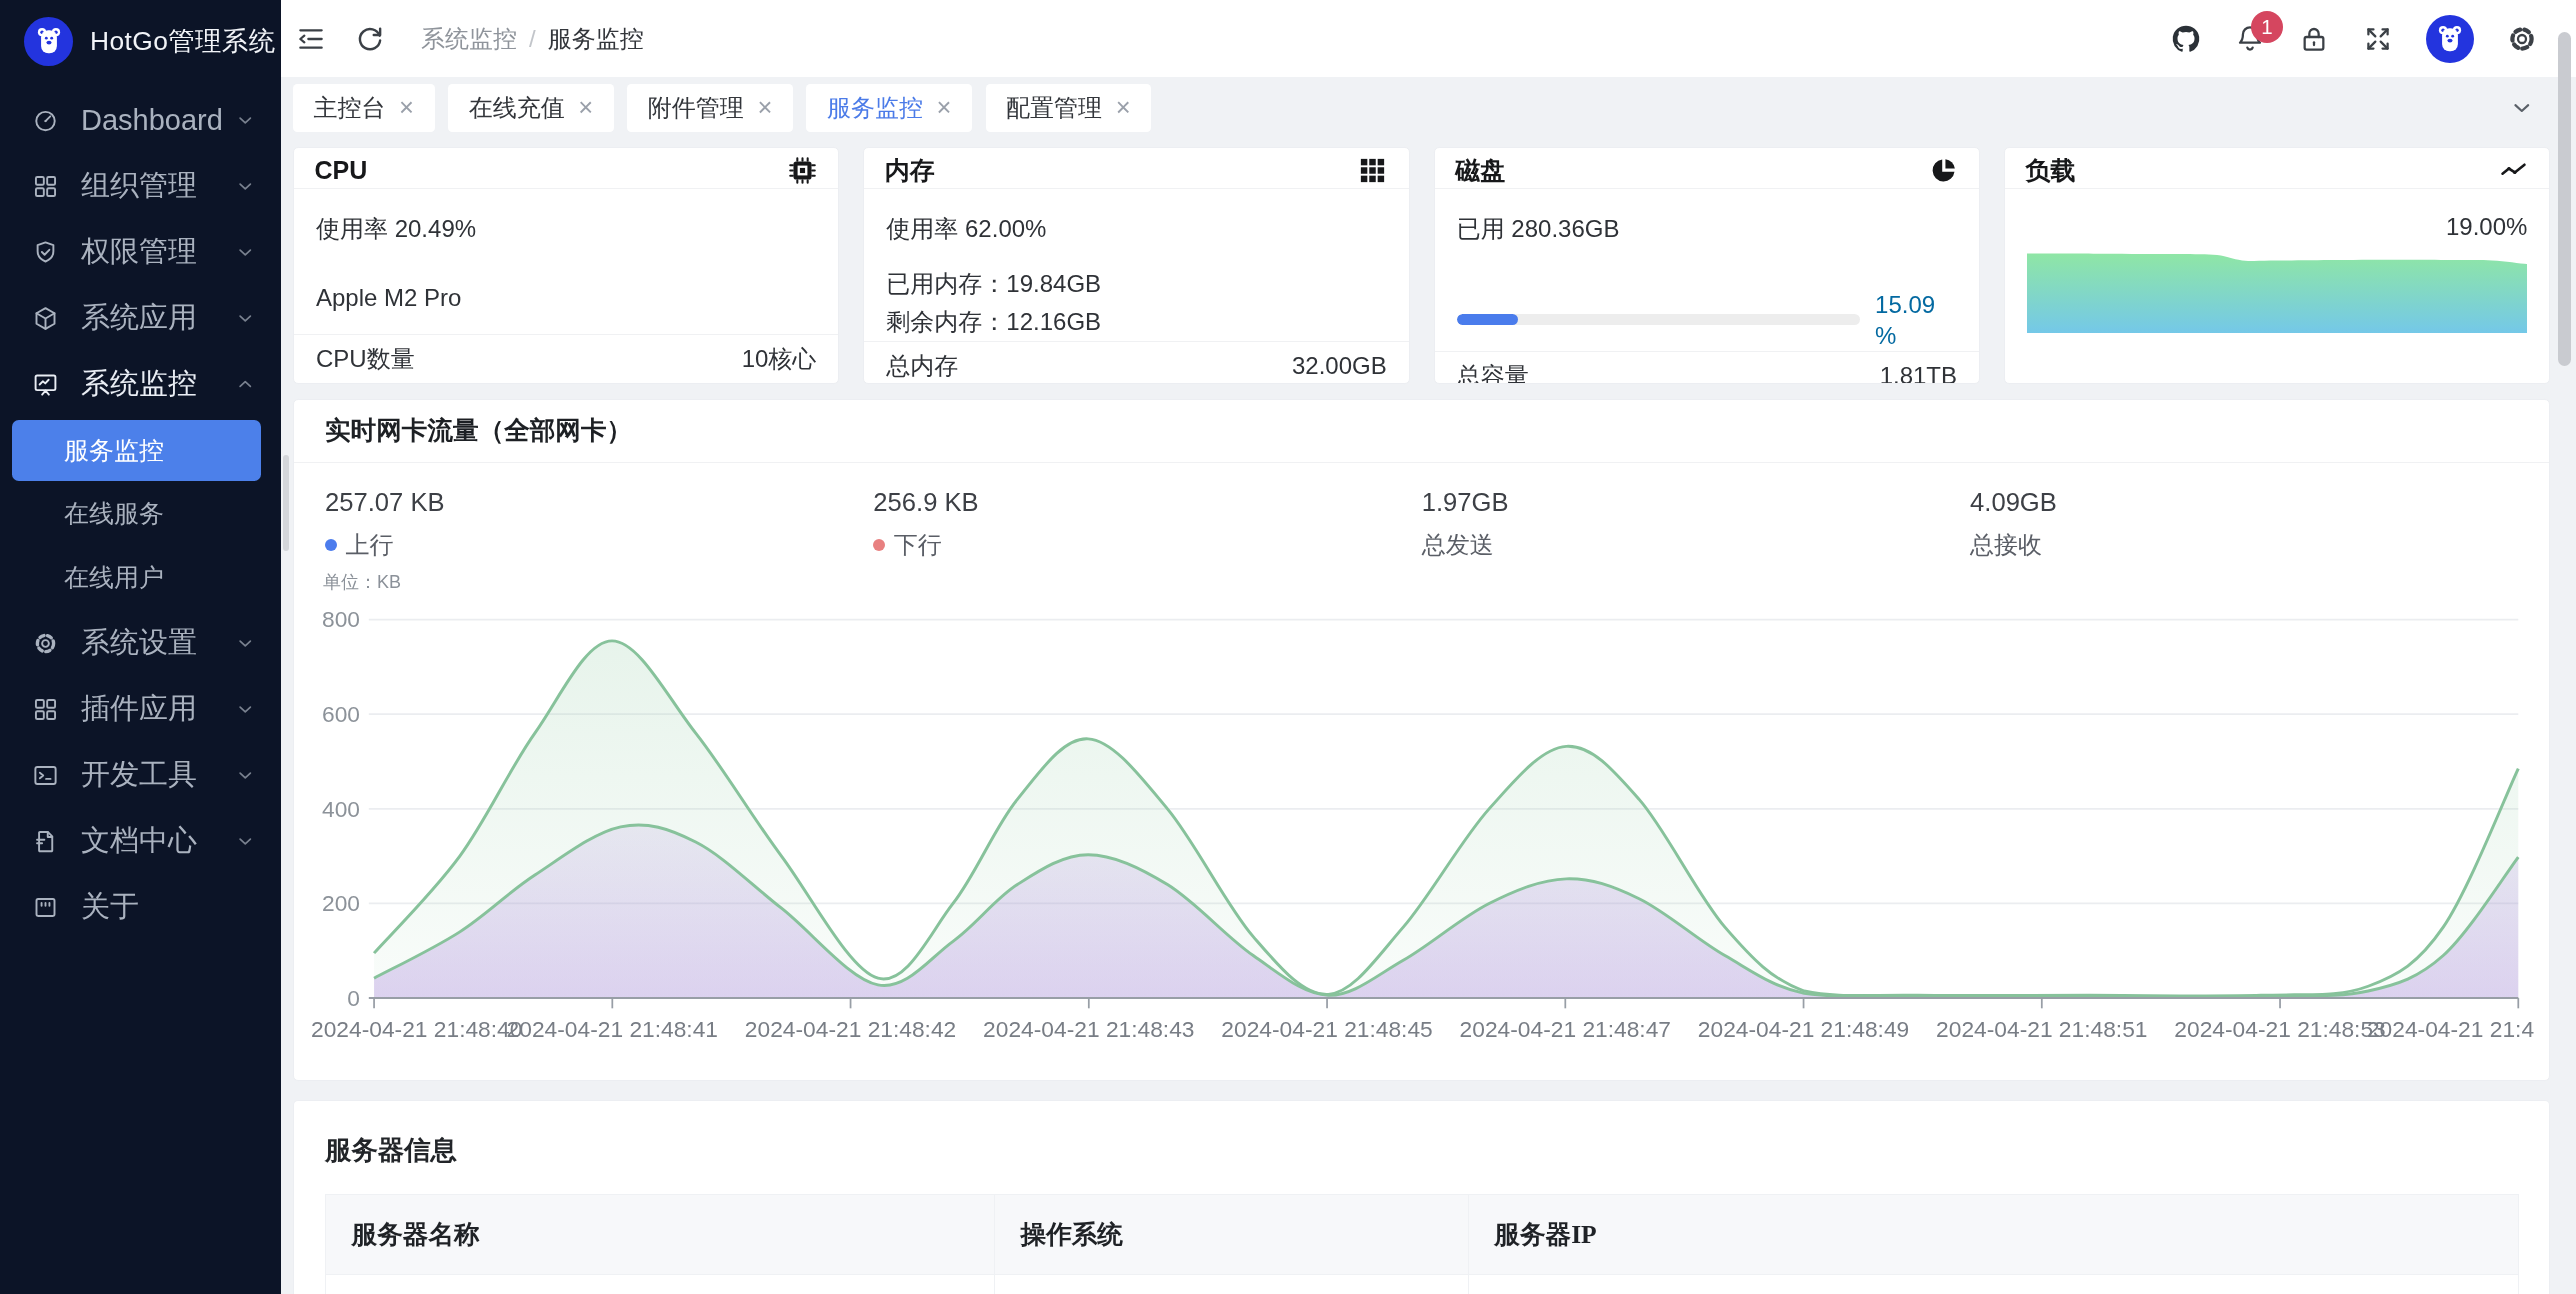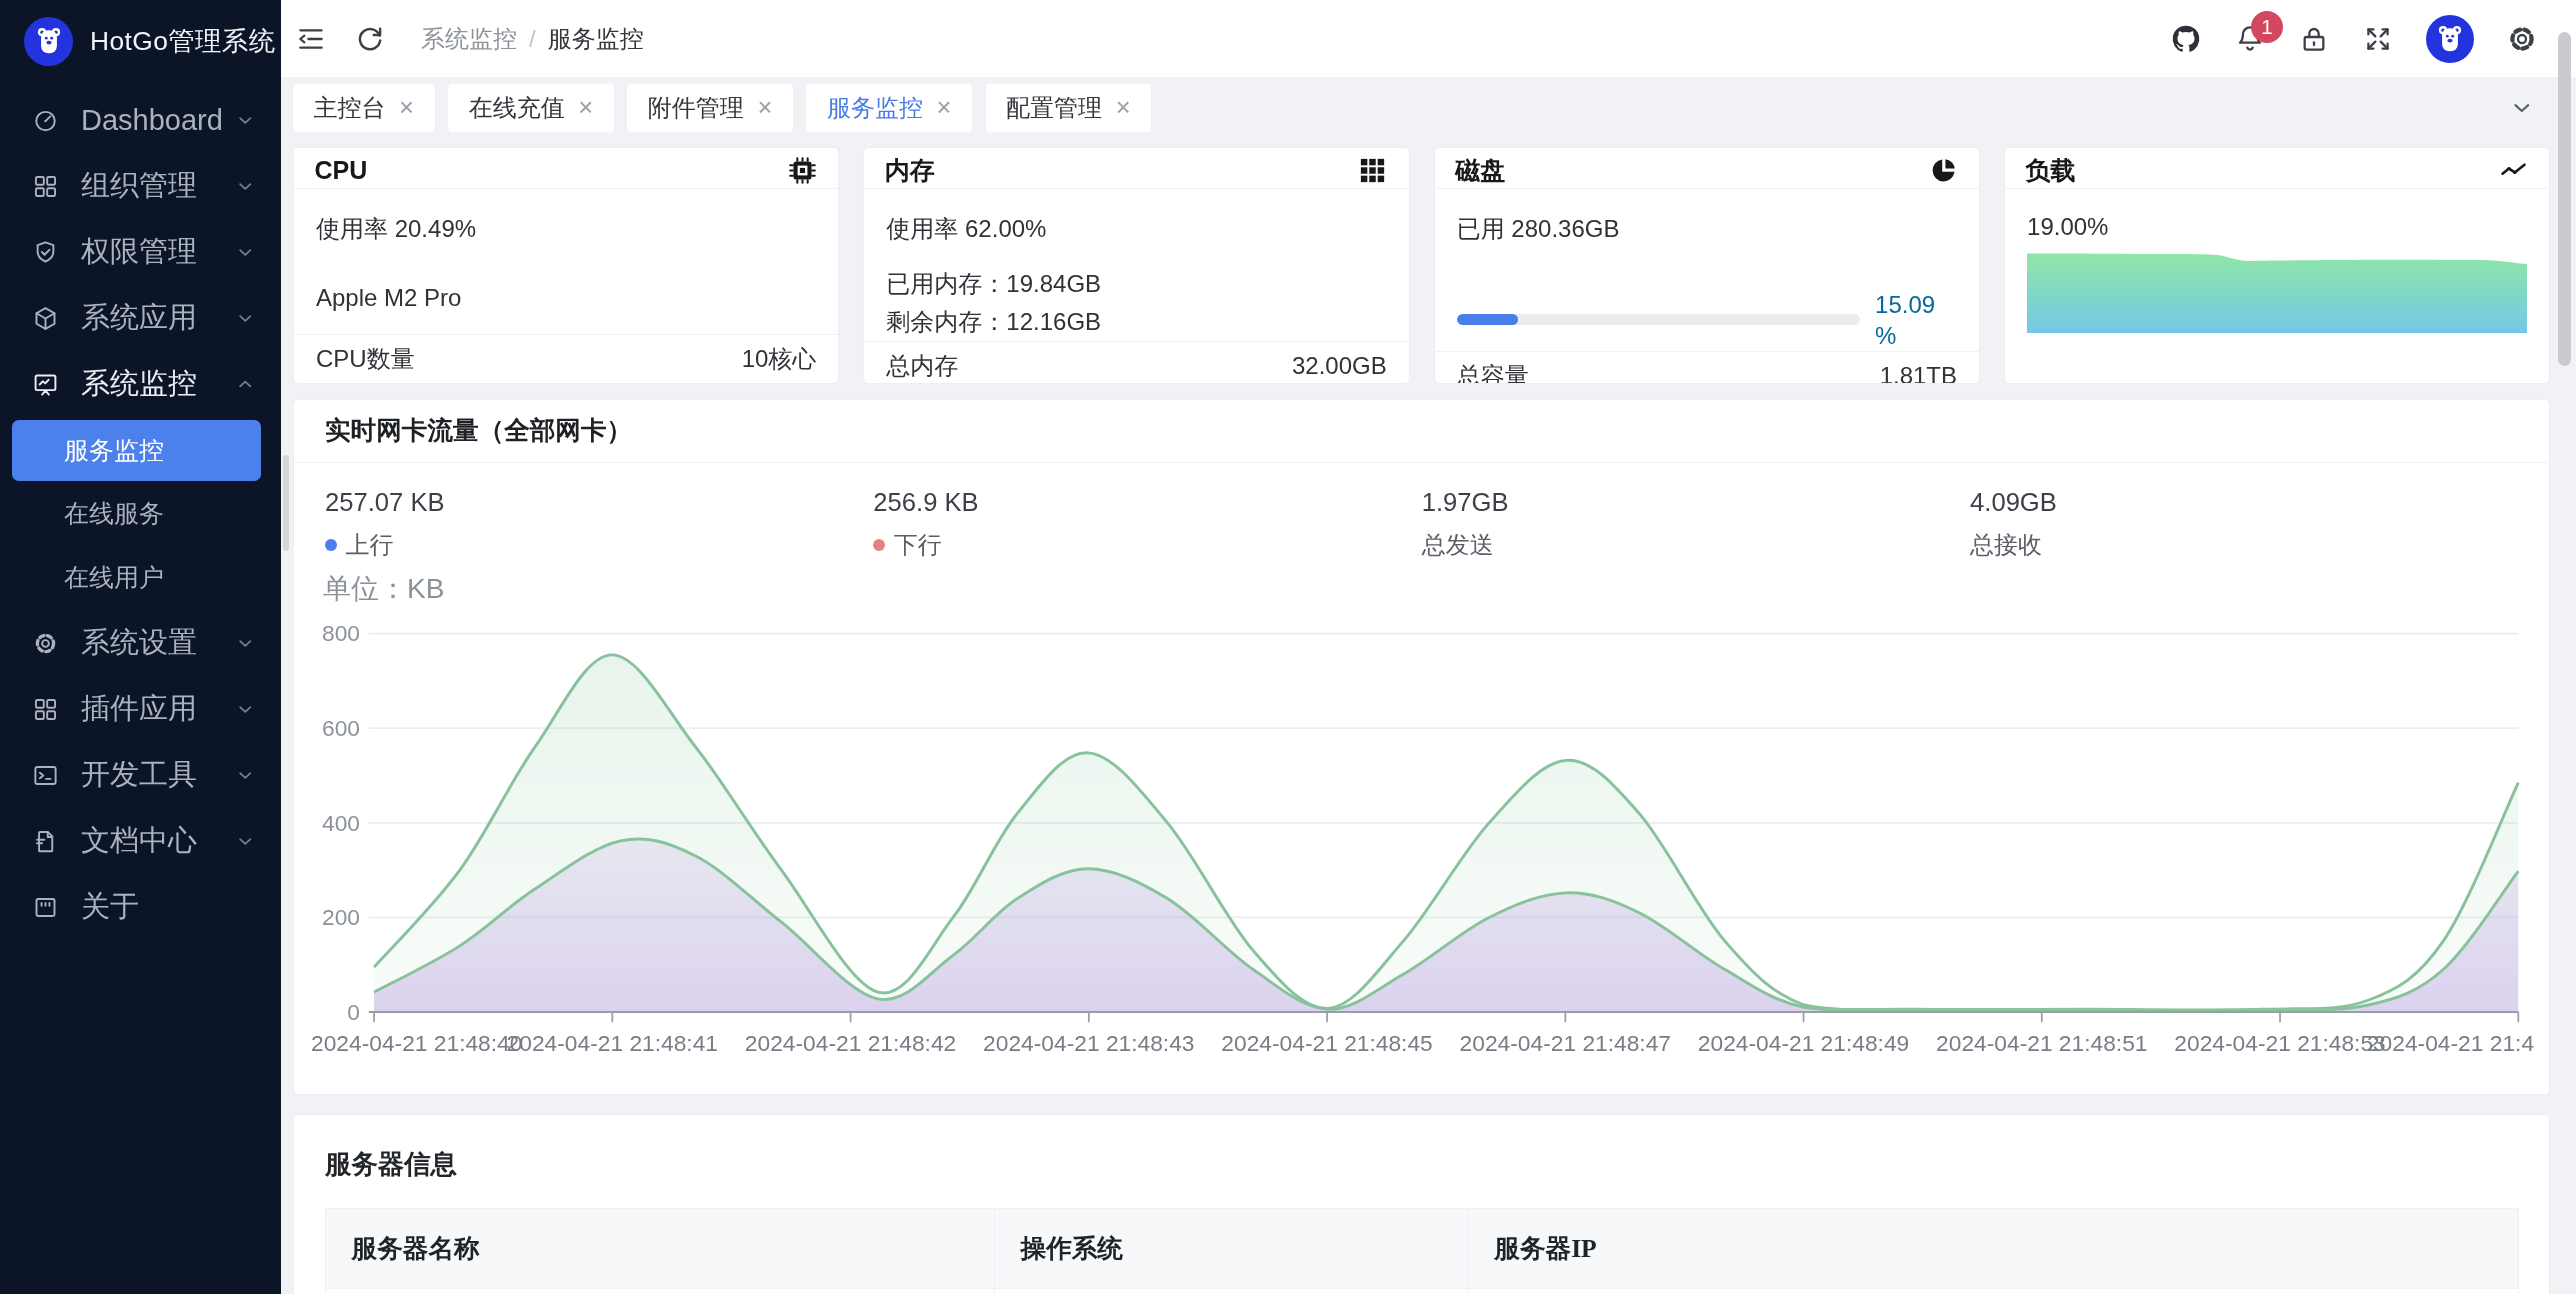--- a/index.html
+++ b/index.html
@@ -67,33 +67,33 @@
   .scard-hicon svg { width:31px; height:31px; }
   .scard-body { flex:1; padding:24px 22px 0; font-size:24px; color:#2f3237; }
   .scard-foot { height:49px; min-height:49px; border-top:0.9px solid #f0f1f3; display:flex; align-items:center; justify-content:space-between; padding:0 22px; font-size:24px; color:#2f3237; }
   .cpu-usage { margin-bottom:39px; }
   .mem-usage { margin-bottom:20.5px; }
   .mem-line { line-height:38px; }
   .disk-row { display:flex; align-items:center; margin-top:44px; gap:15.4px; }
   .pbar { flex:1; height:11px; border-radius:6px; background:#ededed; overflow:hidden; }
   .pbar-fill { height:100%; border-radius:6px; background:#4a7cec; }
   .disk-pct { width:82px; line-height:31px; color:#0369a1; }
-  .load-val { margin-bottom:10px; }
+  .load-val { margin-bottom:10px;text-align:right; }
   .spark-wrap { width:100%; height:82px; margin-top:8.5px; }
   .spark-wrap svg { width:100%; height:82px; display:block; }
 
   .panel { background:#fff; border:0.9px solid #eceef2; border-radius:5.1px; margin-bottom:19px; }
   .panel-head { height:63px; display:flex; align-items:center; padding:0 31px; border-bottom:0.9px solid #f0f1f3; }
   .panel-title { font-size:25.6px; font-weight:bold; color:#1d2024; }
   .net-stats { display:grid; grid-template-columns:repeat(4,1fr); padding:25.6px 31px 3.4px; }
   .nval { font-size:25.6px; color:#3d4046; }
   .nlab { font-size:24px; color:#5a5e66; margin-top:12px; display:flex; align-items:center; }
   .ndot { width:12px; height:12px; border-radius:50%; margin-right:8.5px; display:inline-block; }
   .chart-wrap { padding:5.1px 13.6px 12px 17px; }
-  .unit-label { font-size:28px; color:#8b9199; margin:0 0 0 12px; }
+  .unit-label { font-size:18px; color:#8b9199; margin:0 0 0 12px; }
   #netChart { display:block; width:100%; }
 
   .table-card { border-bottom:none; border-bottom-left-radius:0; border-bottom-right-radius:0; }
   .table-title { font-size:26.4px; font-weight:bold; color:#222529; padding:32px 31px 25.6px; }
   .srv-table { width:calc(100% - 61px); margin:0 31px 34px; border-collapse:collapse; table-layout:fixed; }
   .srv-table th { background:#f7f8fa; font-size:25.6px; font-weight:bold; color:#1f2226; text-align:left; padding:22px 0 22px 25.6px; border:0.9px solid #eff1f4; border-left:none;font-family:Liberation Serif, serif; }
   .srv-table th:first-child { border-left:0.9px solid #eff1f4; }
   .srv-table td { font-size:24px; color:#32353a; padding:22px 0 22px 25.6px; border:0.9px solid #eff1f4; border-left:none; border-top:none; }
   .srv-table td:first-child { border-left:0.9px solid #eff1f4; }
 

